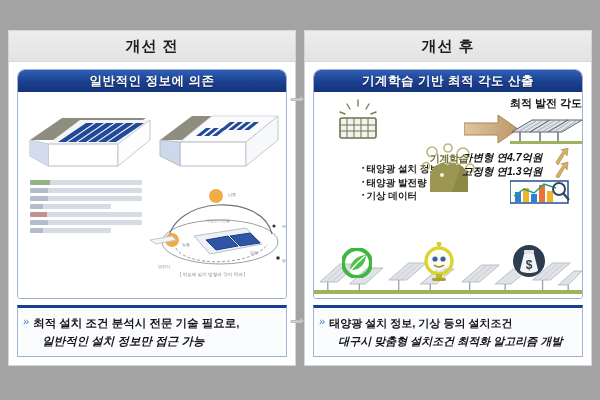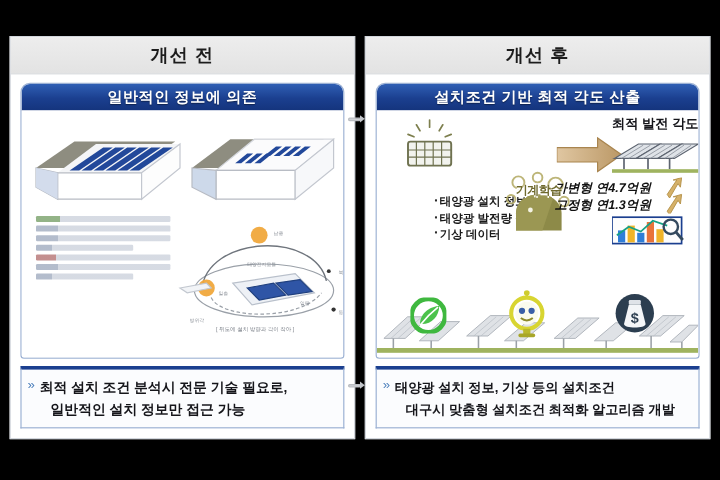--- a/index.html
+++ b/index.html
@@ -1,20 +1,20 @@
 <!DOCTYPE html>
 <html lang="ko"><head>
 <meta charset="utf-8">
 <style>
   html,body{margin:0;padding:0;}
   body{
     width:600px;height:400px;overflow:hidden;background:#ffffff;
     font-family:"Liberation Sans","DejaVu Sans",sans-serif;
   }
-  .stage{position:relative;width:600px;height:400px;background:#000000;}
+  .stage{position:relative;width:600px;height:400px;background:#a3a3a3;}
 
   
   .panel{
     position:absolute;top:30px;height:336px;width:288px;
     background:#ffffff;border:1px solid #d2d6dc;
     box-sizing:border-box;display:flex;flex-direction:column;
   }
   .panel.left{left:8px;}
   .panel.right{left:304px;}
 
@@ -47,21 +47,21 @@
   
   .callout{
     flex:0 0 52px;margin-top:6px;
     border:1px solid #9db2d4;border-top:3px solid #1b3f8f;
     background:#fbfcfe;box-sizing:border-box;
     display:flex;align-items:center;padding:4px 6px 4px 5px;
   }
   .callout .bullet{color:#4a7ebb;font-size:11px;margin:0 4px 0 0;align-self:flex-start;padding-top:3px;}
   .callout .lines{display:flex;flex-direction:column;gap:3px;}
   .callout .ln{font-size:11.5px;font-weight:bold;color:#15151a;white-space:nowrap;}
-  .callout .ln.ind{padding-left:9px;}
+  .callout .ln.ind{padding-left:9px;font-style:italic;}
   .panel.right .callout .ln{font-size:11px;}
 
   
   .connector{position:absolute;left:290px;width:14px;height:7px;}
   .connector .bar{position:absolute;top:2px;left:0;width:11px;height:3px;
     background:#cfd2d6;border:1px solid #b9bcc1;border-radius:2px;box-sizing:border-box;}
   .connector .tip{position:absolute;top:0;right:0;width:0;height:0;
     border-top:3.5px solid transparent;border-bottom:3.5px solid transparent;
     border-left:4px solid #c2c5ca;}
   .connector.c1{top:96px;}
@@ -204,21 +204,21 @@
   <div class="connector c2">
     <span class="bar"></span>
     <span class="tip"></span>
   </div>
 
   <div class="panel right">
     <div class="panel-title">개선 후</div>
     <div class="panel-body">
 
       <div class="card">
-        <div class="card-head">설치조건 기반 최적 각도 산출</div>
+        <div class="card-head">기계학습 기반 최적 각도 산출</div>
         <div class="card-body">
 
           <svg class="r-panel-icon" viewBox="0 0 52 46">
             <g stroke="#7d7f4e" stroke-width="1.4" stroke-linecap="round">
               <line x1="26" y1="2" x2="26" y2="8"></line>
               <line x1="15" y1="6" x2="18" y2="11"></line>
               <line x1="37" y1="6" x2="34" y2="11"></line>
               <line x1="8" y1="14" x2="13" y2="16"></line>
               <line x1="44" y1="14" x2="39" y2="16"></line>
             </g>

